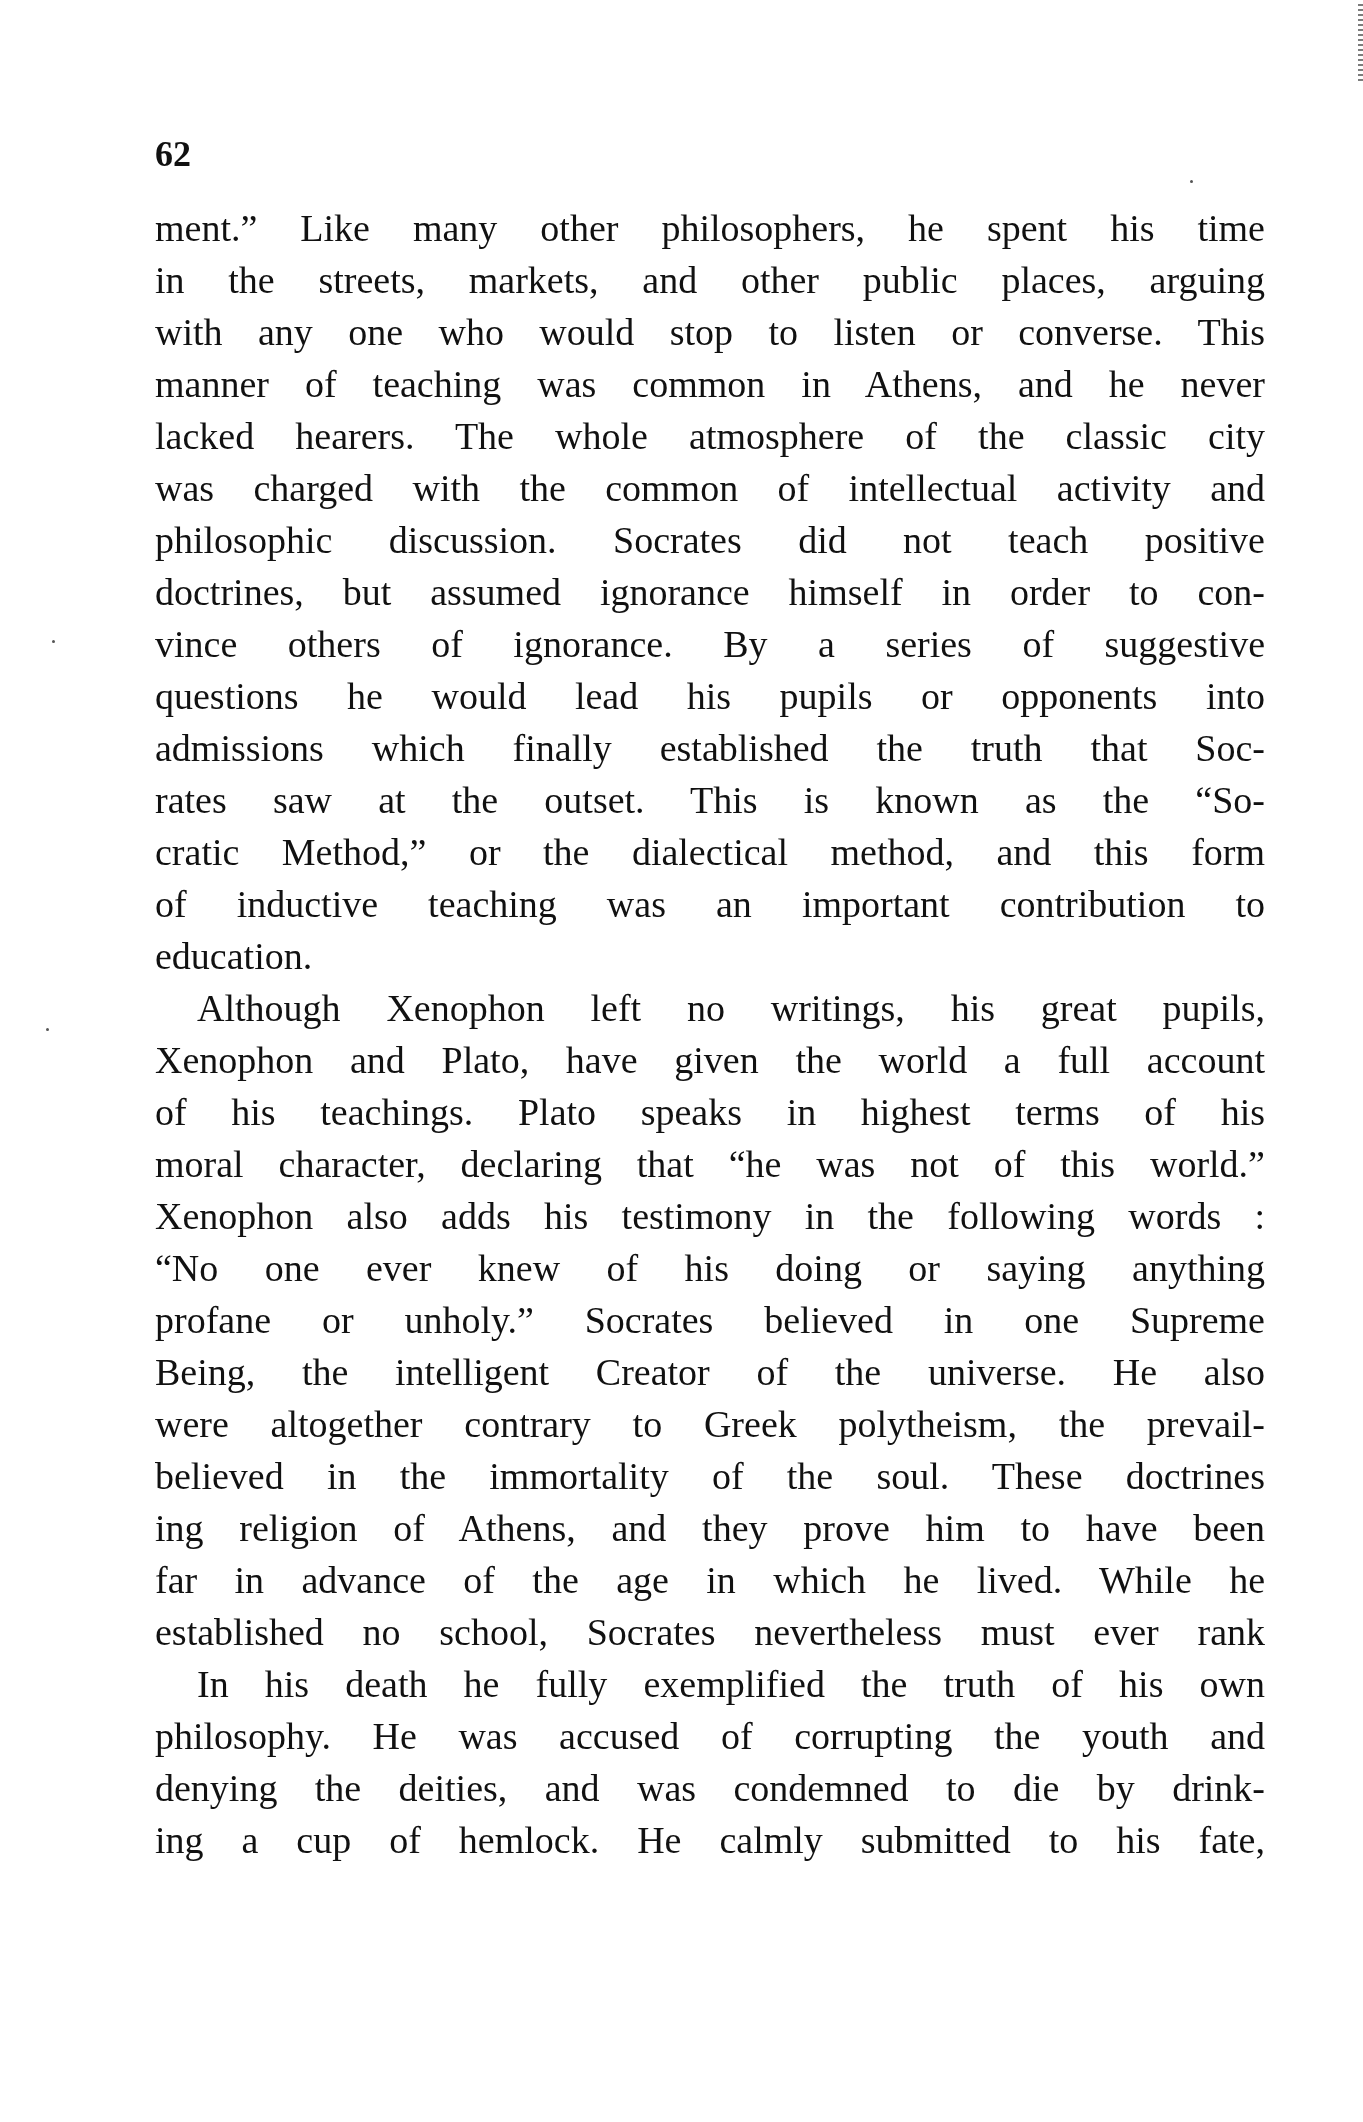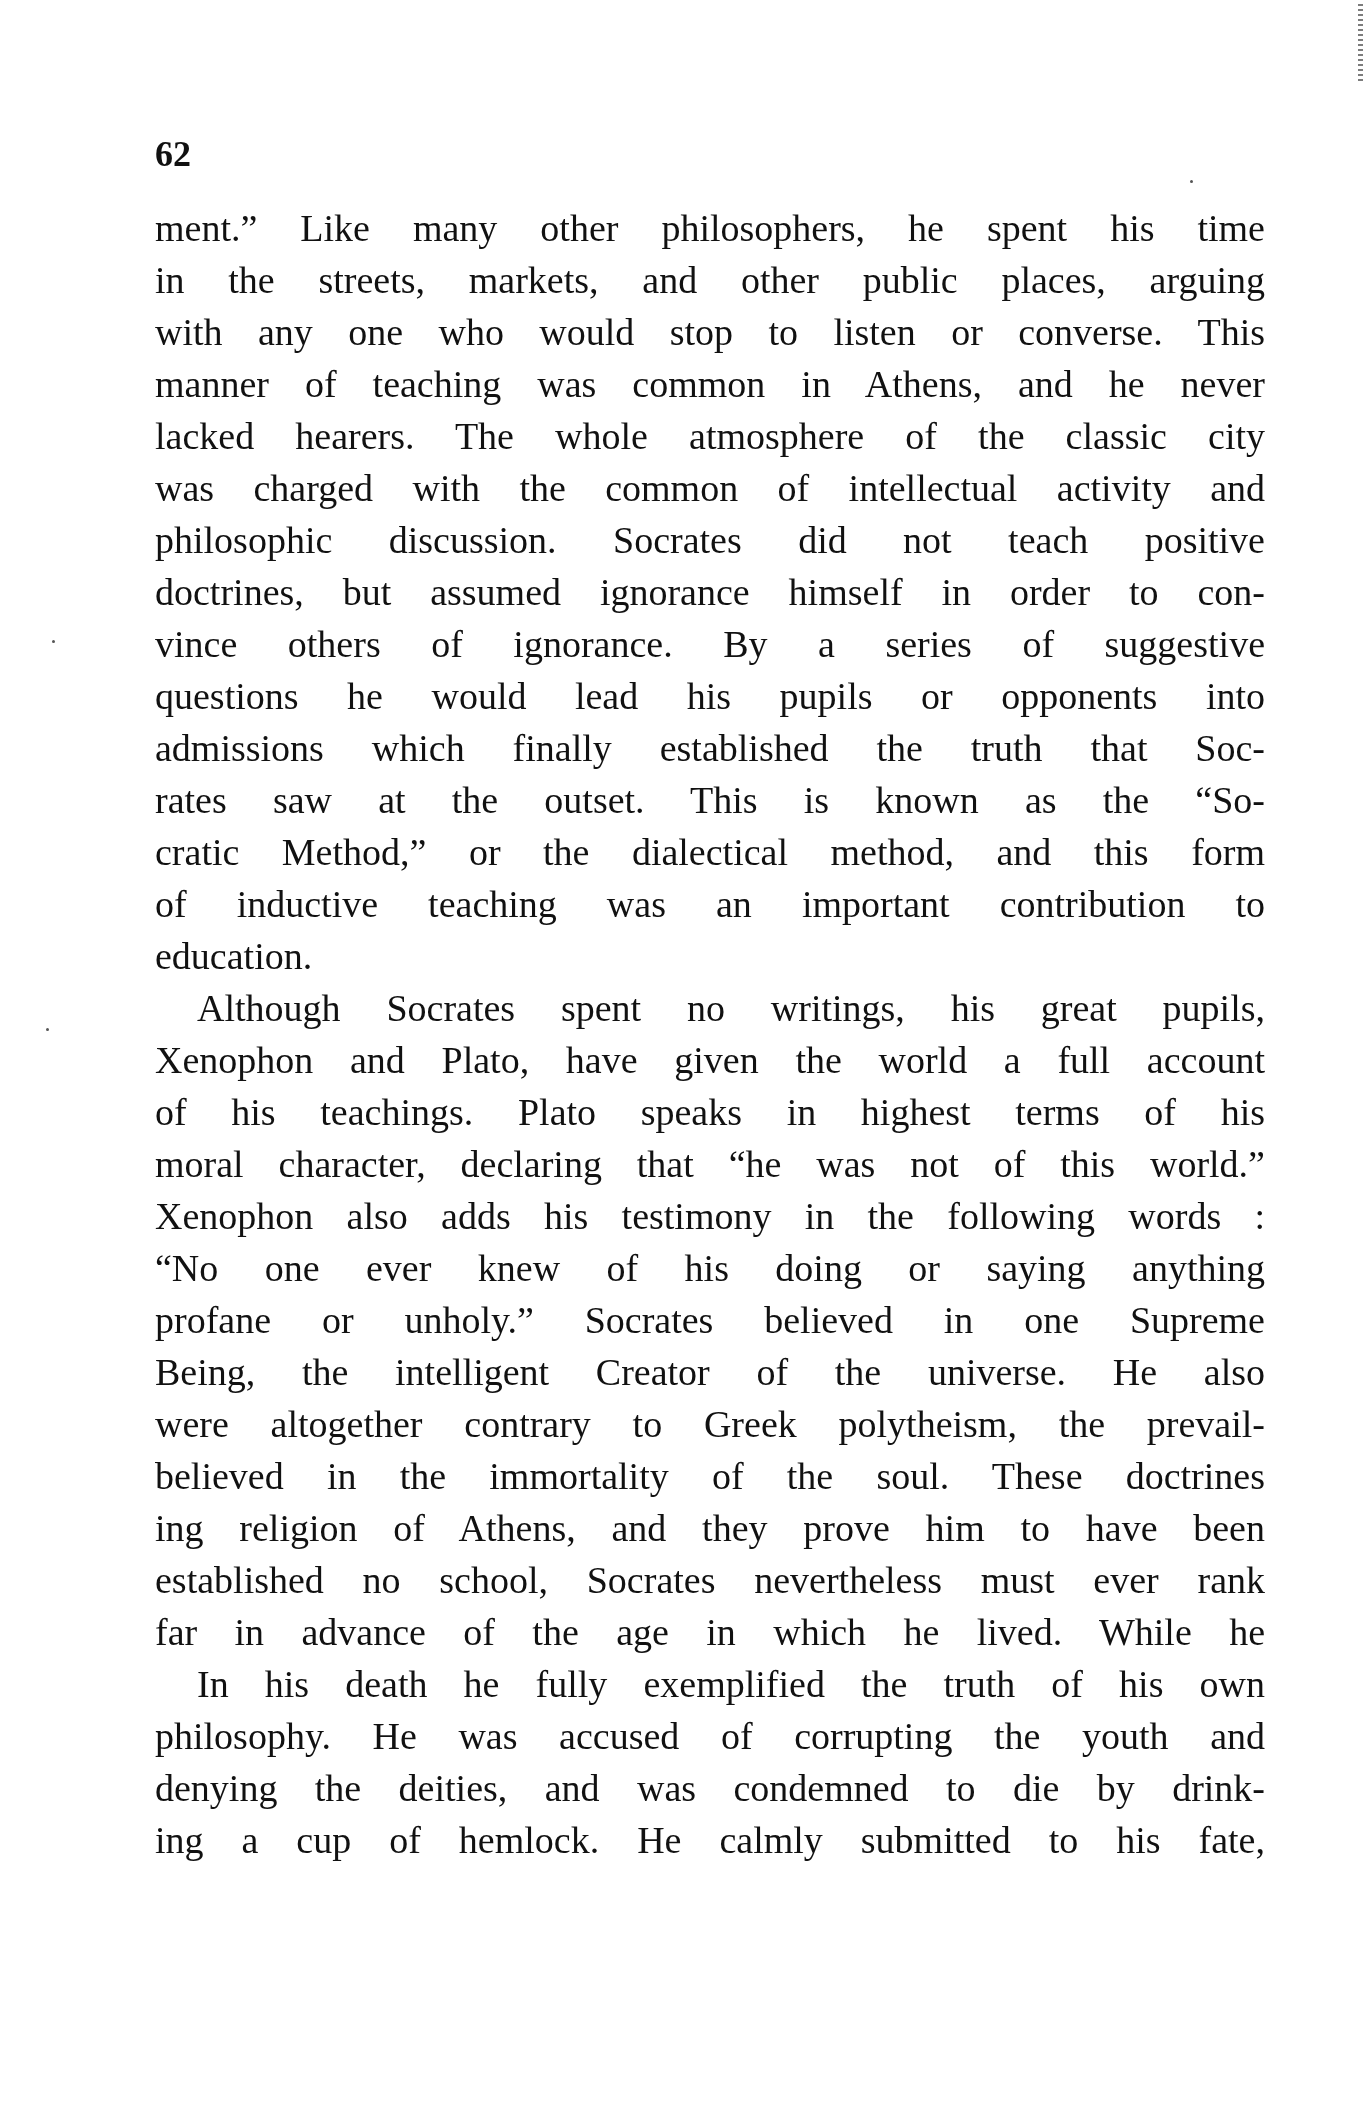--- a/index.html
+++ b/index.html
@@ -104,33 +104,33 @@
     <span class="line">vince others of ignorance.  By a series of suggestive</span>
     <span class="line">questions he would lead his pupils or opponents into</span>
     <span class="line">admissions which finally established the truth that Soc-</span>
     <span class="line">rates saw at the outset.  This is known as the “So-</span>
     <span class="line">cratic Method,” or the dialectical method, and this form</span>
     <span class="line">of inductive teaching was an important contribution to</span>
     <span class="line last">education.</span>
   </div>
 
   <div>
-    <span class="line indent">Although Socrates spent no writings, his great pupils,</span>
+    <span class="line indent">Although Xenophon left no writings, his great pupils,</span>
     <span class="line">Xenophon and Plato, have given the world a full account</span>
     <span class="line">of his teachings.  Plato speaks in highest terms of his</span>
     <span class="line">moral character, declaring that “he was not of this world.”</span>
     <span class="line">Xenophon also adds his testimony in the following words :</span>
     <span class="line">“No one ever knew of his doing or saying anything</span>
     <span class="line">profane or unholy.”  Socrates believed in one Supreme</span>
     <span class="line">Being, the intelligent Creator of the universe.  He also</span>
     <span class="line">were altogether contrary to Greek polytheism, the prevail-</span>
     <span class="line">believed in the immortality of the soul.  These doctrines</span>
     <span class="line">ing religion of Athens, and they prove him to have been</span>
+    <span class="line">far in advance of the age in which he lived.  While he</span>
     <span class="line">established no school, Socrates nevertheless must ever rank</span>
-    <span class="line">far in advance of the age in which he lived.  While he</span>
   </div>
 
   <div>
     <span class="line indent">In his death he fully exemplified the truth of his own</span>
     <span class="line">philosophy.  He was accused of corrupting the youth and</span>
     <span class="line">denying the deities, and was condemned to die by drink-</span>
     <span class="line">ing a cup of hemlock.  He calmly submitted to his fate,</span>
   </div>
 </main>
 

